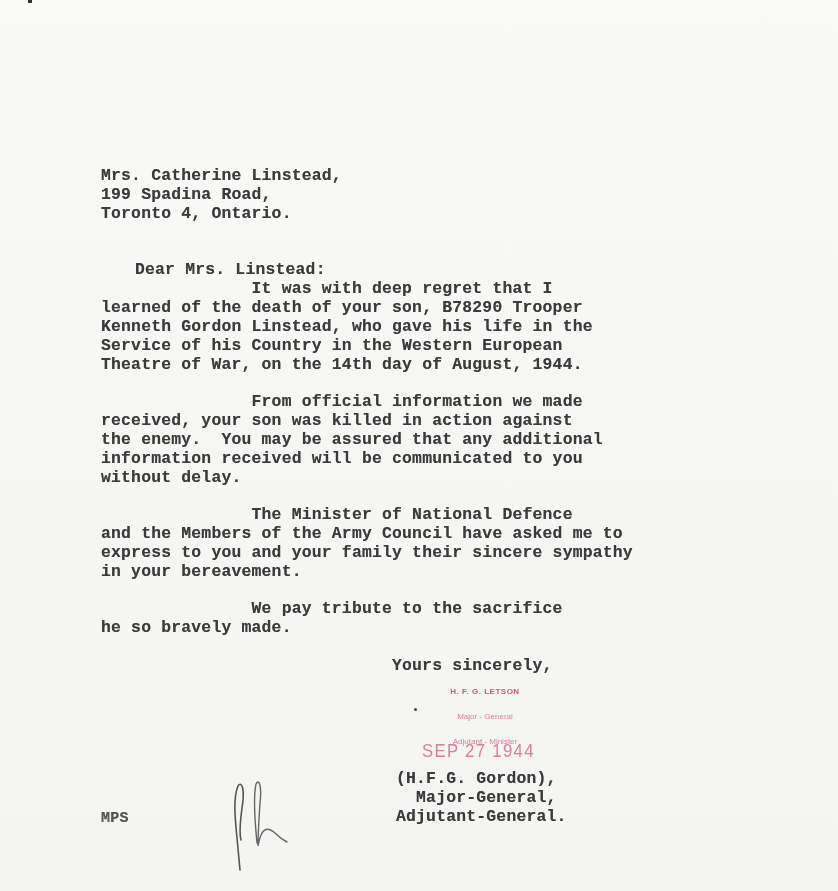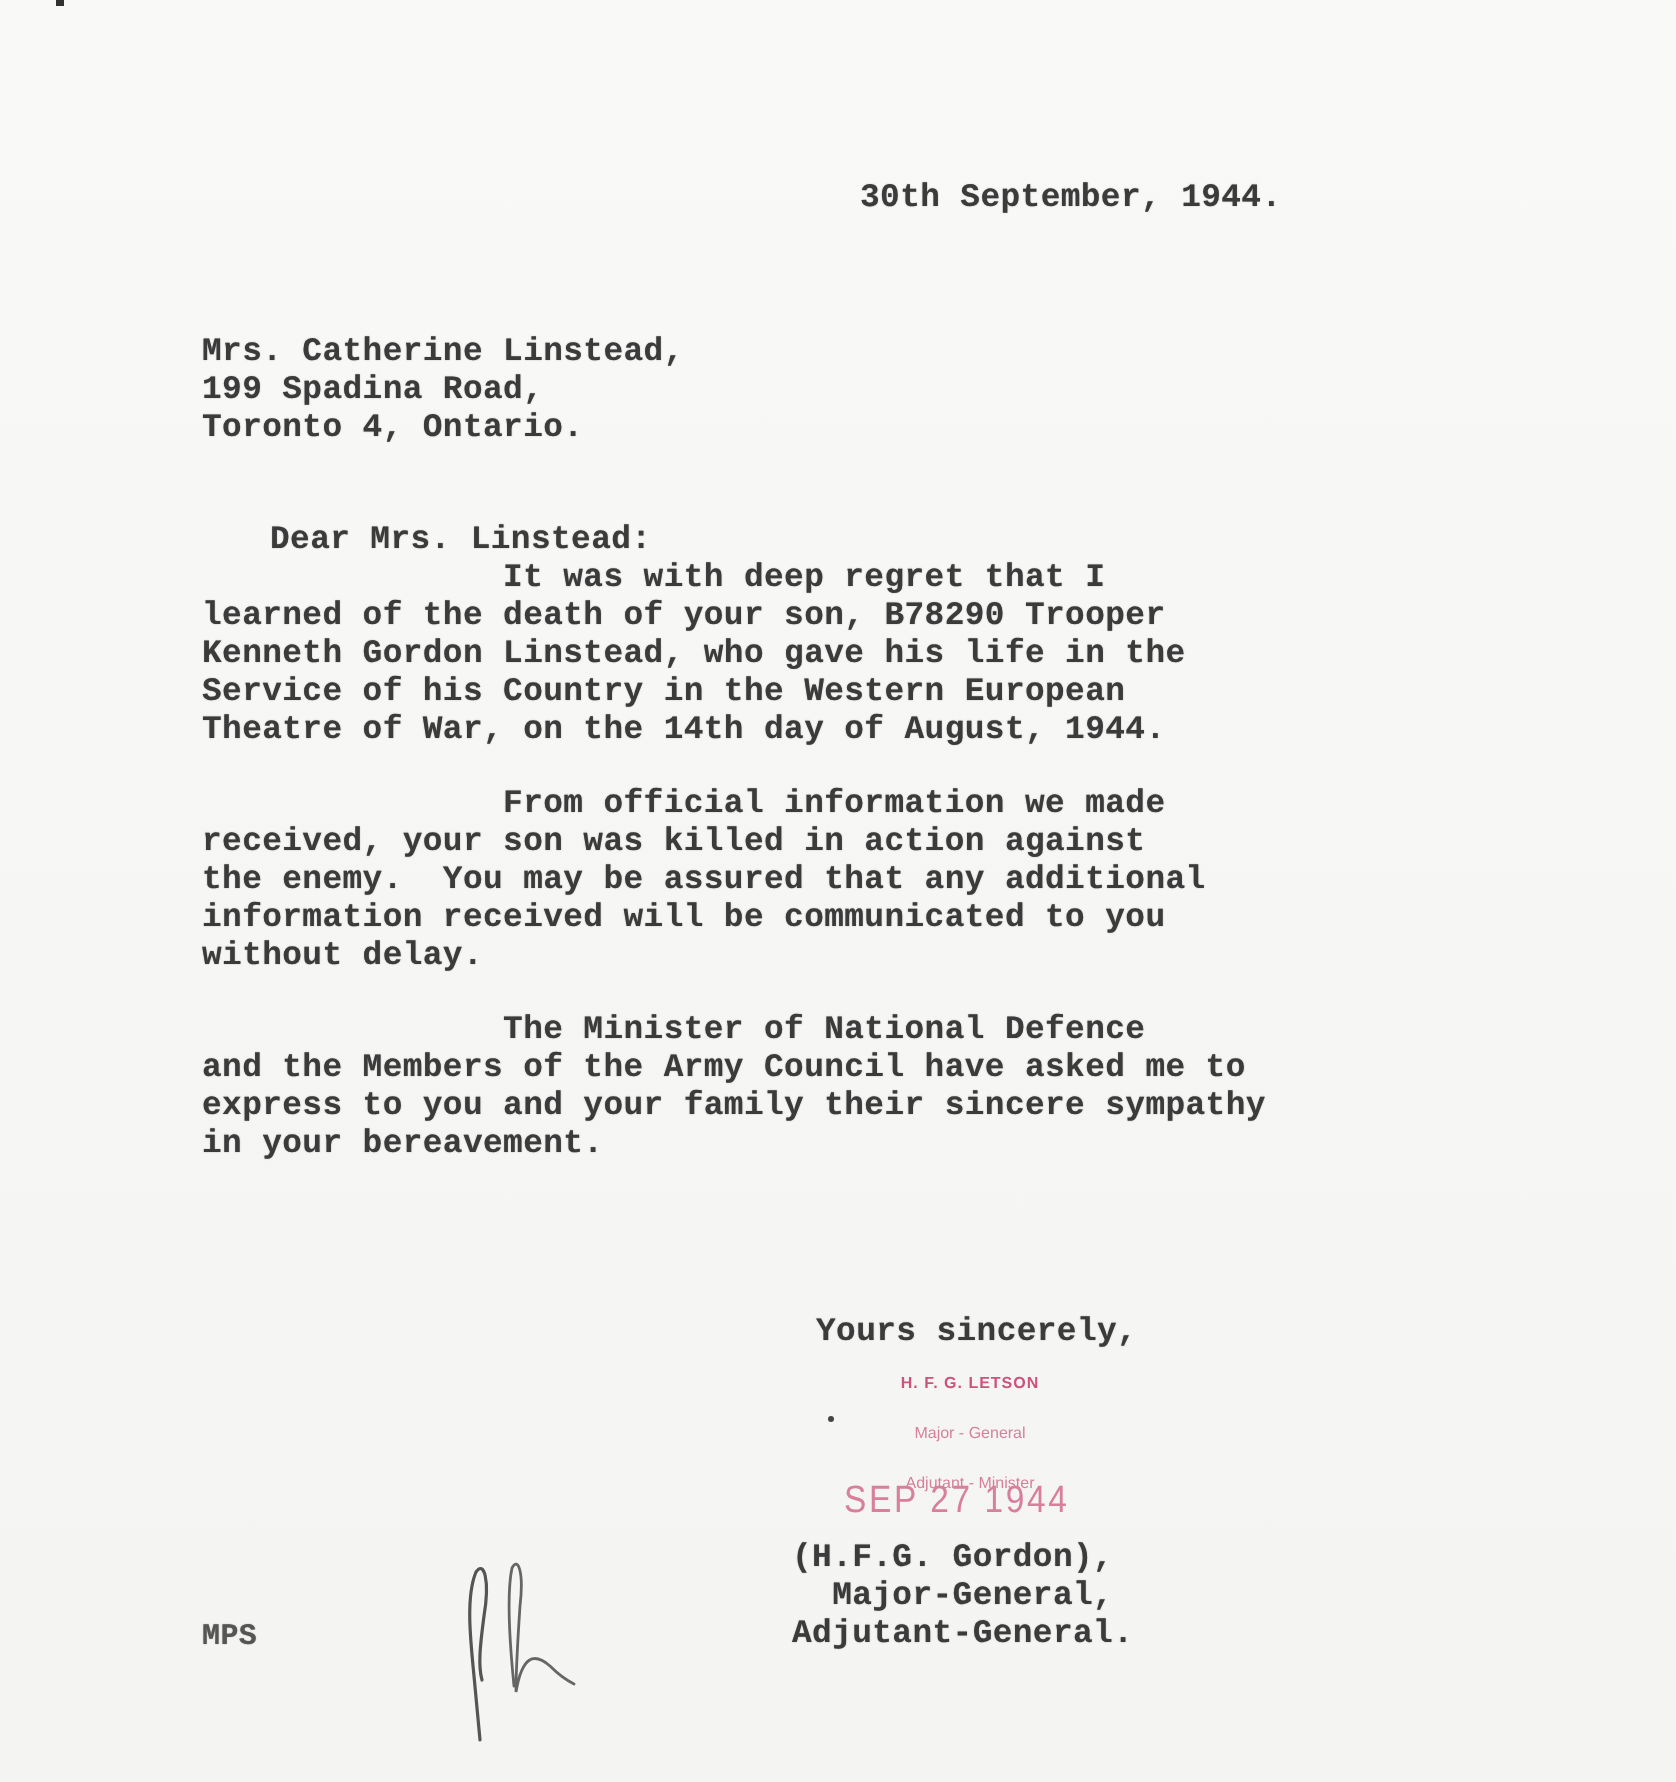--- a/index.html
+++ b/index.html
@@ -31,21 +31,21 @@
       letter-spacing: 0.2px;
       text-shadow: 0 0 0.6px rgba(40,40,40,0.5);
     }
     .date { left: 430px; top: 89px; }
     .addr { left: 101px; top: 166px; }
     .salutation { left: 101px; top: 260px; margin-left: 34px; }
     .p1 { left: 101px; top: 279px; }
     .p2 { left: 101px; top: 392px; }
     .p3 { left: 101px; top: 505px; }
     .p4 { left: 101px; top: 599px; }
-    .closing { left: 408px; top: 656px; }
+    .closing { left: 392px; top: 656px; }
     .sigblock { left: 396px; top: 769px; }
     .initials { left: 101px; top: 809px; font-size: 15px; color: #555; }
 
     .stamp-name {
       position: absolute;
       left: 437px; top: 687px;
       width: 96px;
       font-family: "Liberation Sans", sans-serif;
       font-size: 8px;
       line-height: 10px;
@@ -84,21 +84,20 @@
       background: #333;
     }
   </style>
 </head>
 <body>
 
 <div class="paper">
 
   <div class="corner-mark"></div>
 
-  <div class="typed date">30th September, 1944.</div>
 
   <div class="typed addr"><span>Mrs. Catherine Linstead,</span>
 <span>199 Spadina Road,</span>
 <span>Toronto 4, Ontario.</span></div>
 
   <div class="typed salutation">Dear Mrs. Linstead:</div>
 
   <div class="typed p1"><span>               It was with deep regret that I</span>
 <span>learned of the death of your son, B78290 Trooper</span>
 <span>Kenneth Gordon Linstead, who gave his life in the</span>
@@ -109,20 +108,22 @@
 <span>received, your son was killed in action against</span>
 <span>the enemy.  You may be assured that any additional</span>
 <span>information received will be communicated to you</span>
 <span>without delay.</span></div>
 
   <div class="typed p3"><span>               The Minister of National Defence</span>
 <span>and the Members of the Army Council have asked me to</span>
 <span>express to you and your family their sincere sympathy</span>
 <span>in your bereavement.</span></div>
 
+  <div class="typed p4"><span>               We pay tribute to the sacrifice</span>
+<span>he so bravely made.</span></div>
 
   <div class="typed closing">Yours sincerely,</div>
 
   <div class="stamp-name">
     <div class="l1">H. F. G. LETSON</div>
     <div class="l2">Major - General</div>
     <div class="l3">Adjutant - Minister</div>
   </div>
   <div class="dot"></div>
 

